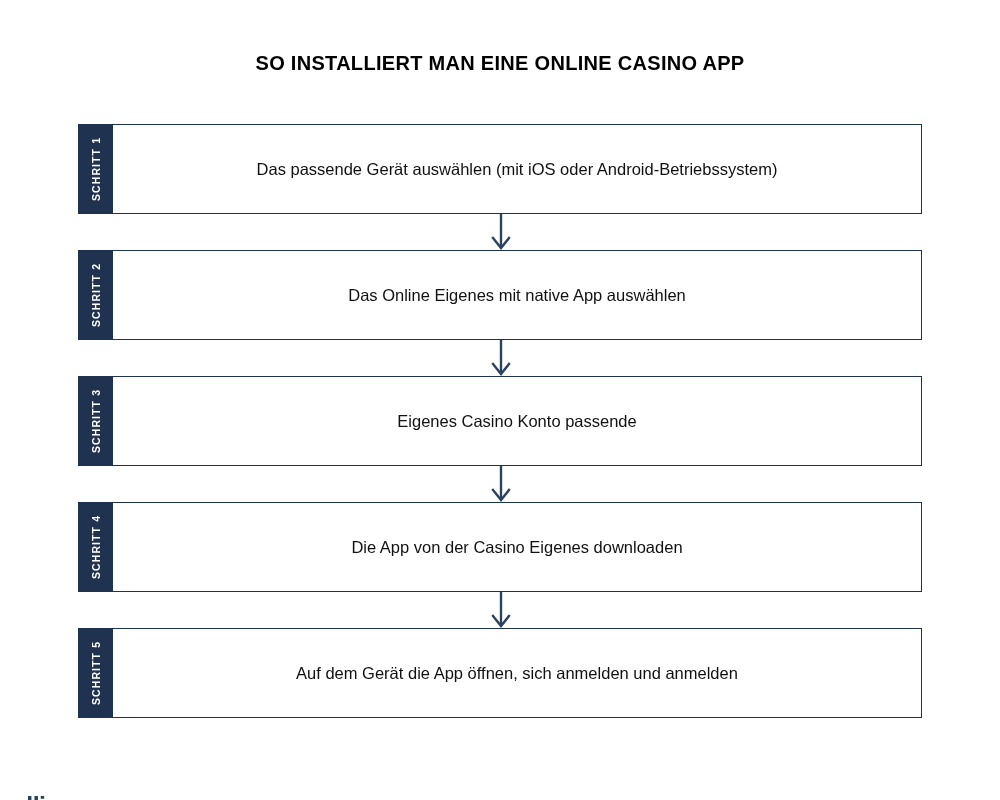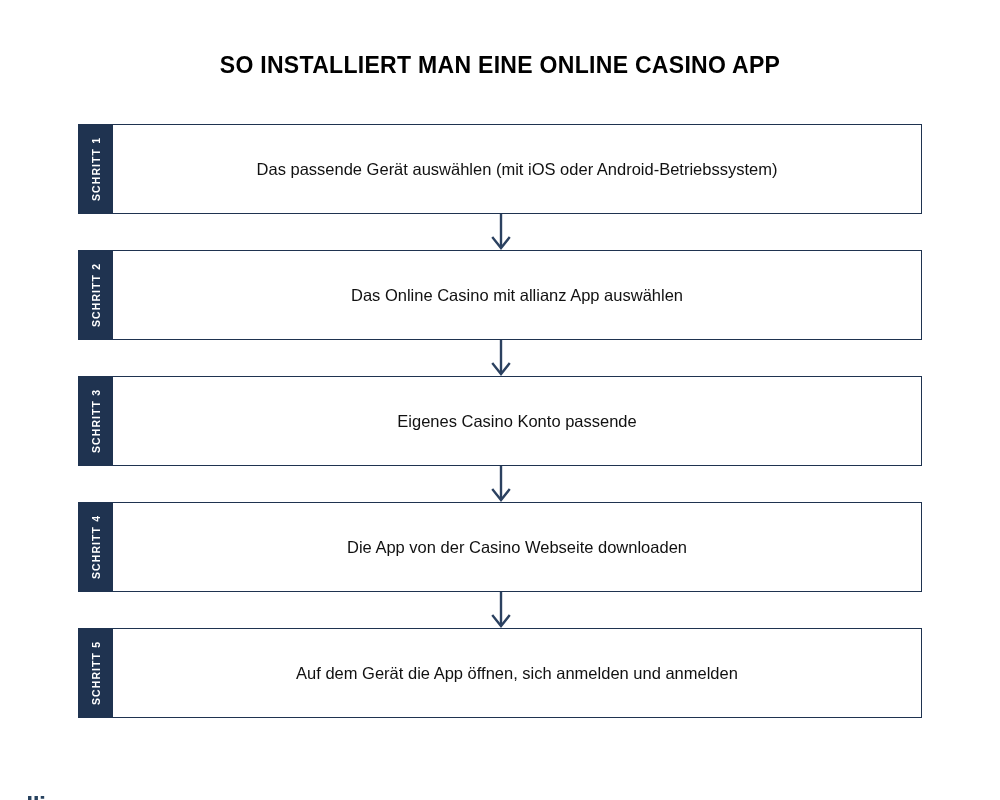--- a/index.html
+++ b/index.html
@@ -23,21 +23,21 @@
     height: 800px;
   }
 
   
   .title {
     position: absolute;
     left: 0;
     top: 52px;
     width: 1000px;
     text-align: center;
-    font-size: 23px;
+    font-size: 20px;
     font-weight: bold;
     letter-spacing: 0.3px;
     color: #000000;
     white-space: nowrap;
   }
 
   
   .flow {
     position: absolute;
     left: 78px;
@@ -164,21 +164,21 @@
         <svg width="24" height="36" viewBox="0 0 24 36">
           <line x1="12" y1="0" x2="12" y2="33" stroke="#2b4160" stroke-width="2.4"></line>
           <polyline points="4,24 12,34 20,24" fill="none" stroke="#2b4160" stroke-width="2.4" stroke-linecap="square" stroke-linejoin="miter"></polyline>
         </svg>
       </div>
       <div class="step-row">
         <div class="step-tab">
           <span class="step-tab-label">SCHRITT 2</span>
         </div>
         <div class="step-body">
-          <span class="step-text">Das Online Casino mit allianz App auswählen</span>
+          <span class="step-text">Das Online Eigenes mit native App auswählen</span>
         </div>
       </div>
       <div class="connector">
         <svg width="24" height="36" viewBox="0 0 24 36">
           <line x1="12" y1="0" x2="12" y2="33" stroke="#2b4160" stroke-width="2.4"></line>
           <polyline points="4,24 12,34 20,24" fill="none" stroke="#2b4160" stroke-width="2.4" stroke-linecap="square" stroke-linejoin="miter"></polyline>
         </svg>
       </div>
       <div class="step-row">
         <div class="step-tab">
@@ -192,21 +192,21 @@
         <svg width="24" height="36" viewBox="0 0 24 36">
           <line x1="12" y1="0" x2="12" y2="33" stroke="#2b4160" stroke-width="2.4"></line>
           <polyline points="4,24 12,34 20,24" fill="none" stroke="#2b4160" stroke-width="2.4" stroke-linecap="square" stroke-linejoin="miter"></polyline>
         </svg>
       </div>
       <div class="step-row">
         <div class="step-tab">
           <span class="step-tab-label">SCHRITT 4</span>
         </div>
         <div class="step-body">
-          <span class="step-text">Die App von der Casino Webseite downloaden</span>
+          <span class="step-text">Die App von der Casino Eigenes downloaden</span>
         </div>
       </div>
       <div class="connector">
         <svg width="24" height="36" viewBox="0 0 24 36">
           <line x1="12" y1="0" x2="12" y2="33" stroke="#2b4160" stroke-width="2.4"></line>
           <polyline points="4,24 12,34 20,24" fill="none" stroke="#2b4160" stroke-width="2.4" stroke-linecap="square" stroke-linejoin="miter"></polyline>
         </svg>
       </div>
       <div class="step-row">
         <div class="step-tab">

